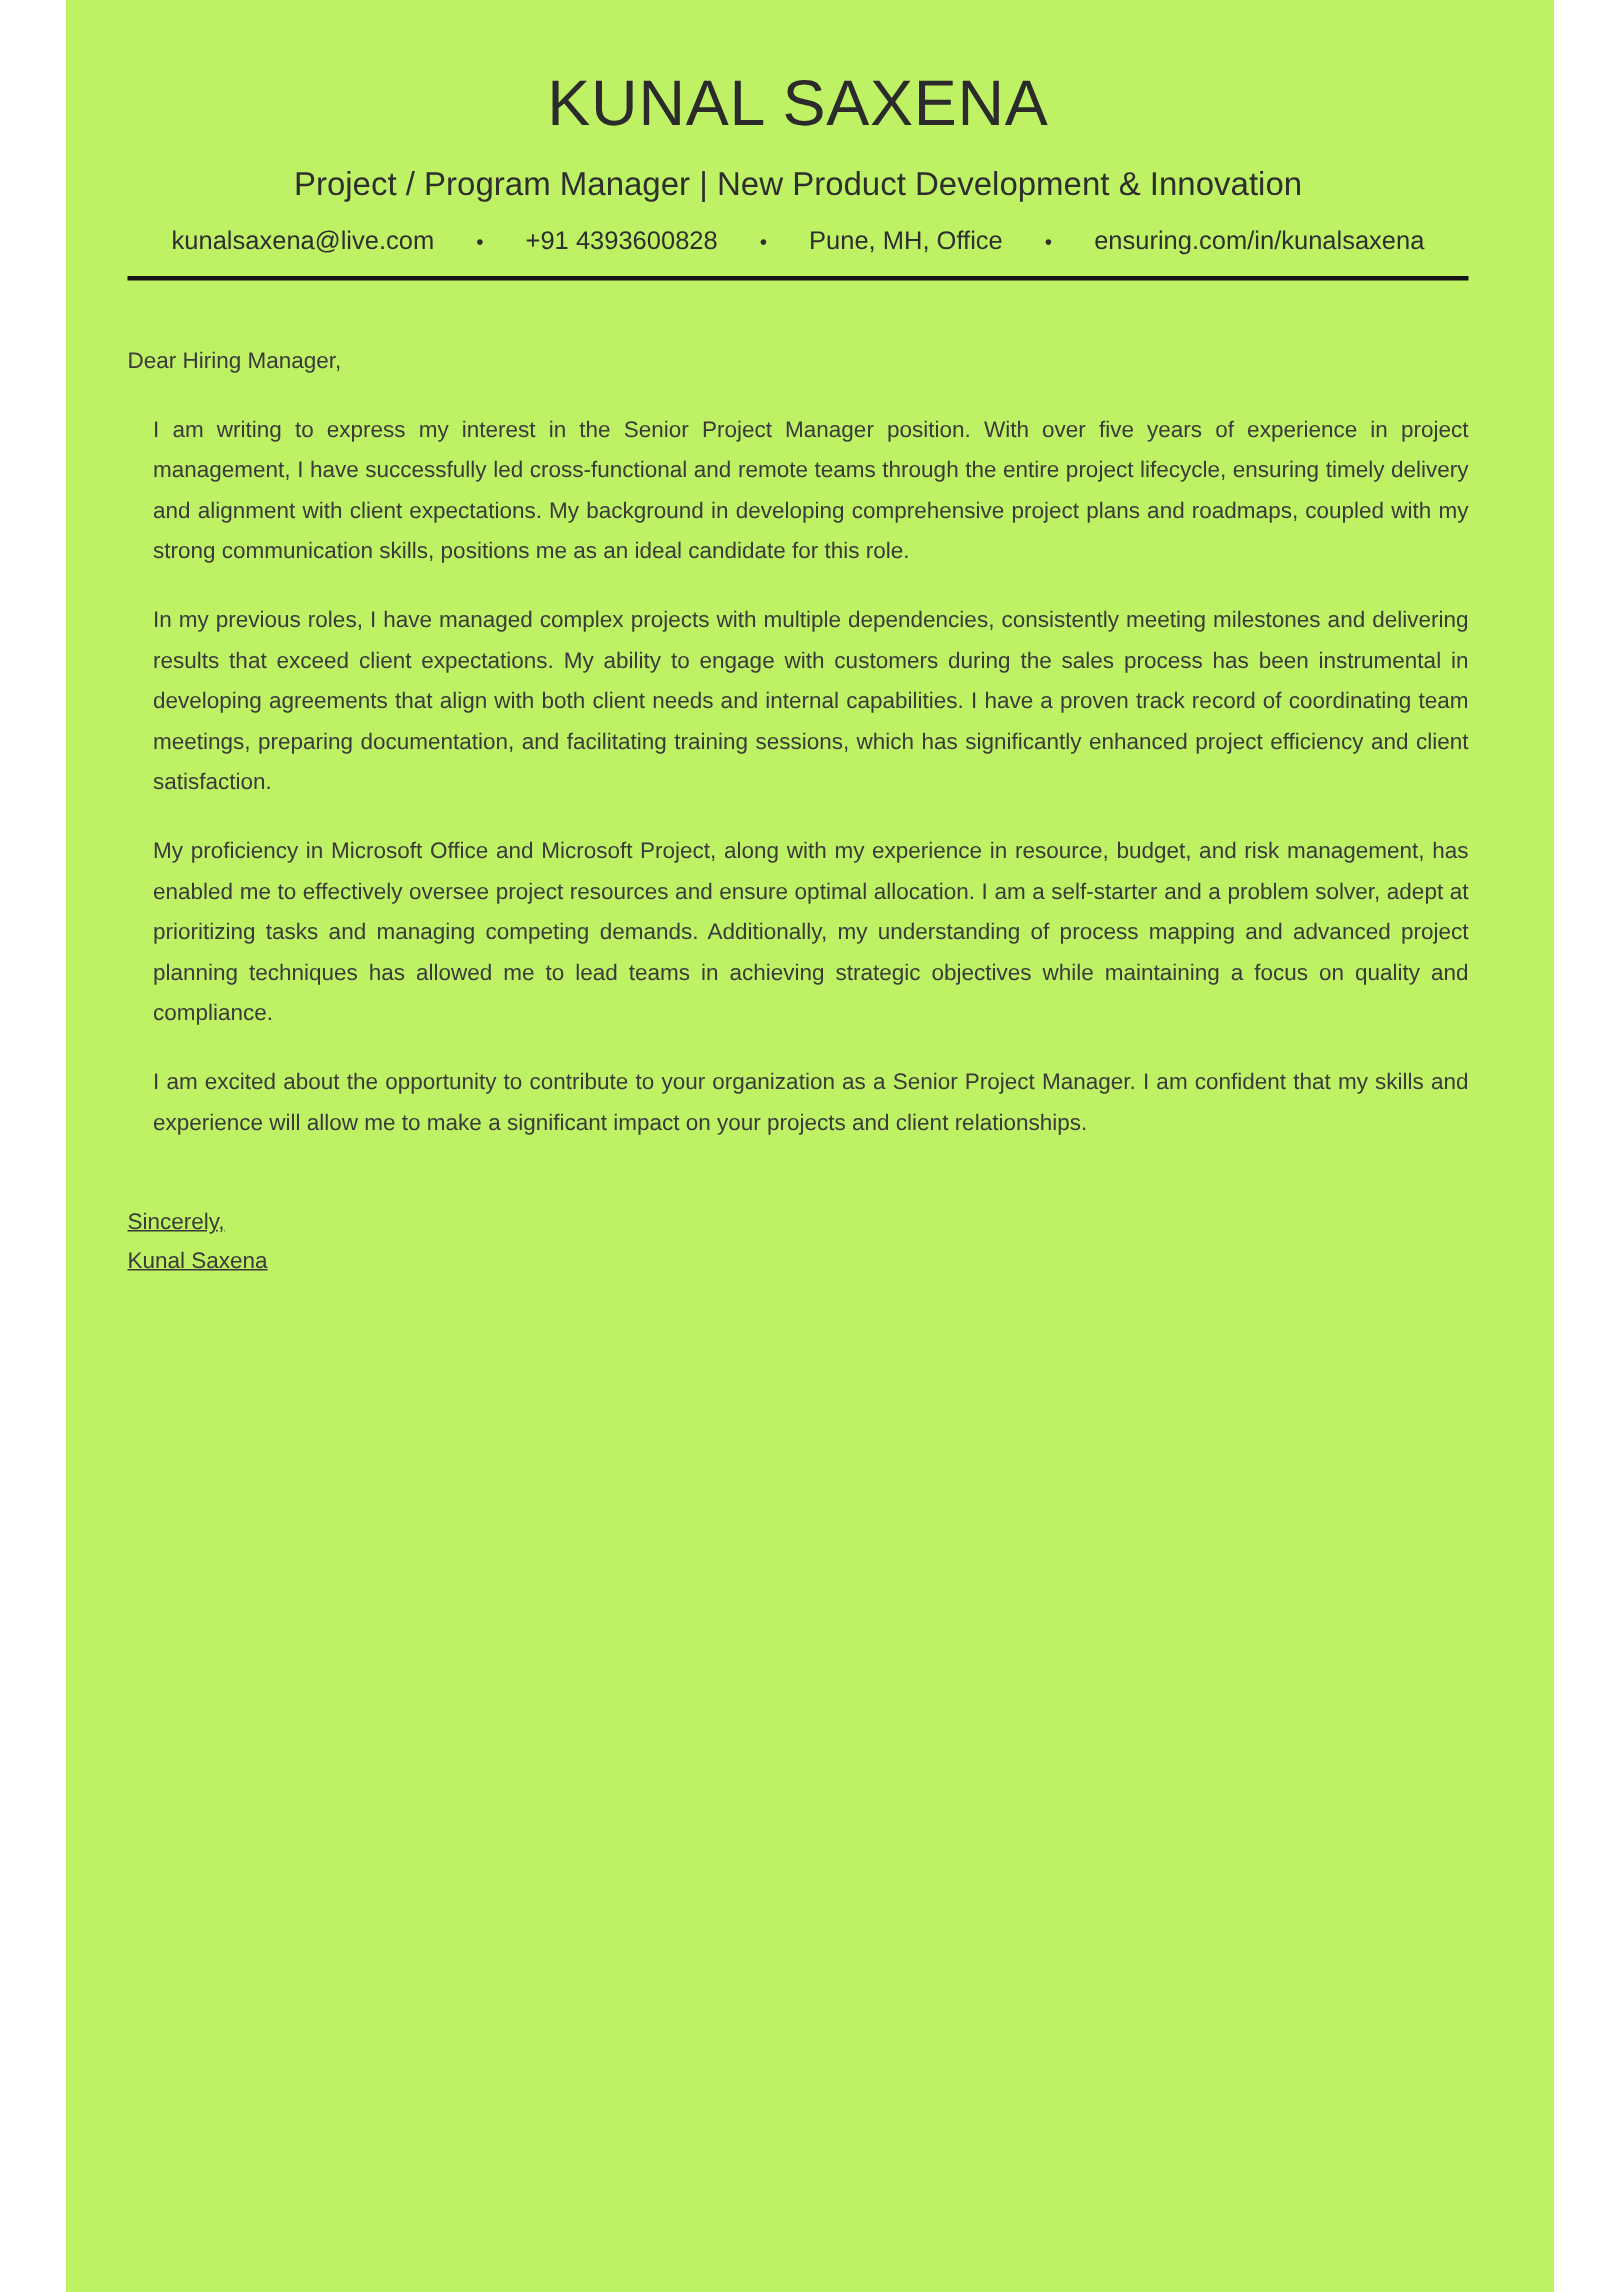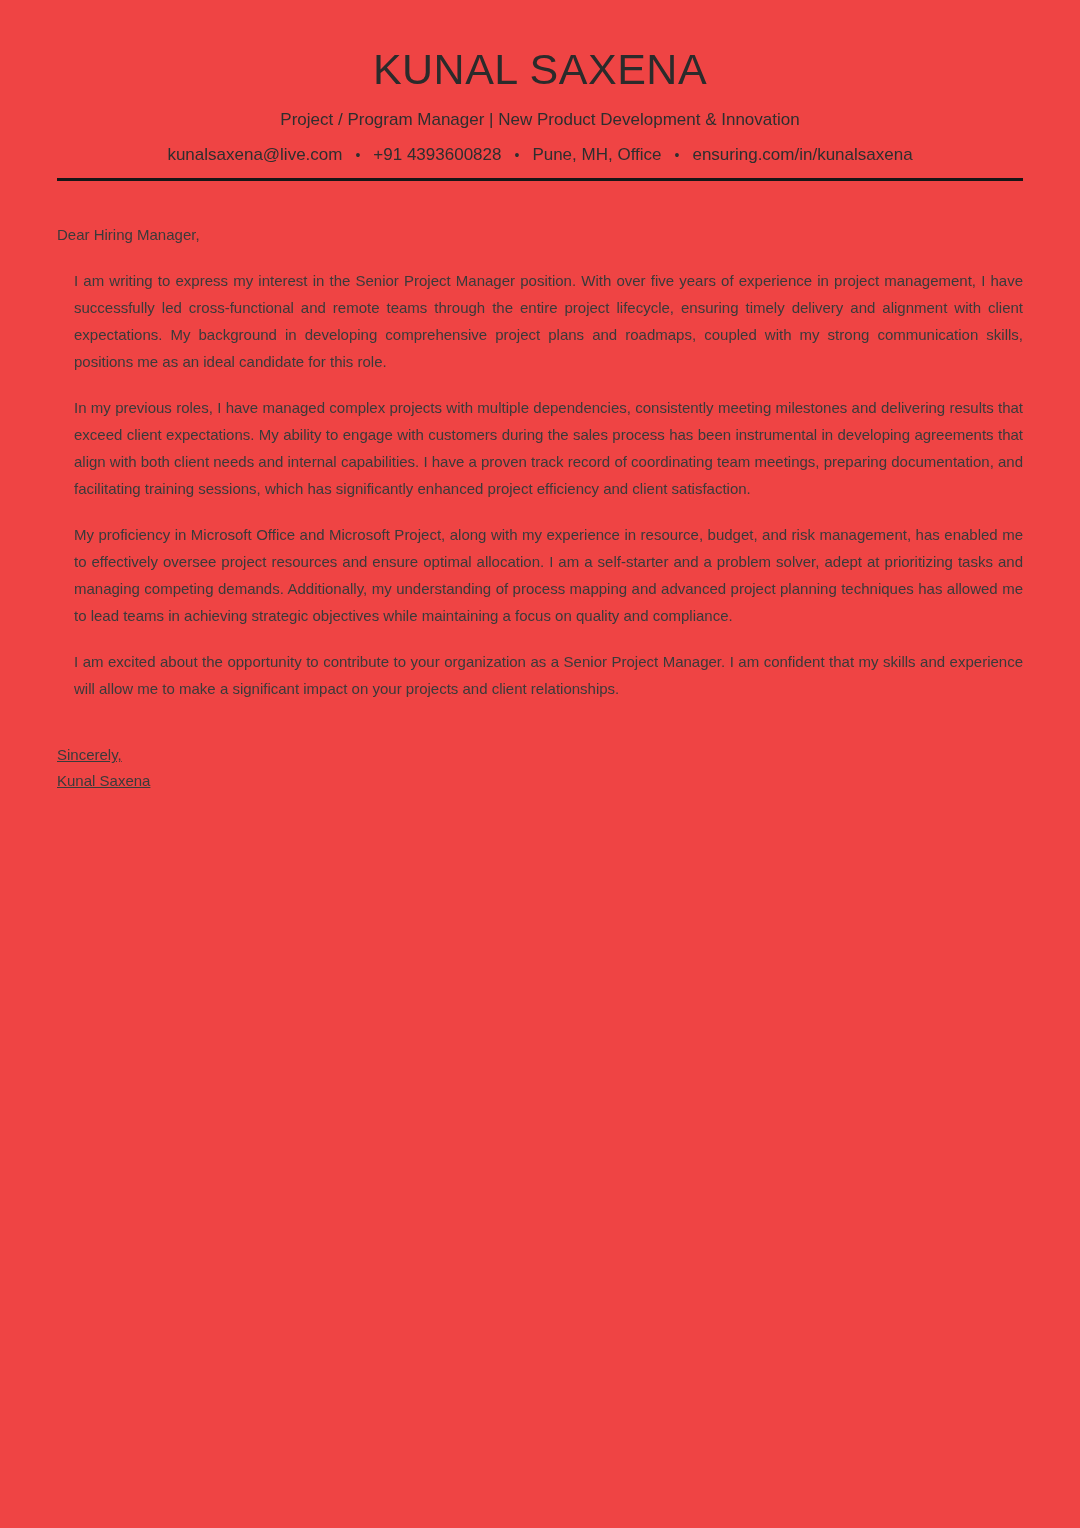--- a/index.html
+++ b/index.html
@@ -3,53 +3,53 @@
 <meta charset="utf-8">
 <style>
   html, body {
     margin: 0;
     padding: 0;
     background: #ffffff;
   }
   .page {
     position: relative;
     box-sizing: border-box;
-    width: 1080px;
+    width: 992px;
     height: 1528px;
     margin: 0 auto;
-    background: #ef4444;
+    background: #bef264;
     font-family: "Liberation Sans", sans-serif;
     color: #3a3a3a;
-    padding: 46px 57px 0 57px;
+    padding: 46px 57px 0 41px;
   }
   .letter-header {
     text-align: center;
   }
   .candidate-name {
     margin: 0;
     font-size: 43px;
     font-weight: 400;
     letter-spacing: 0.5px;
     line-height: 1.1;
     color: #2b2b2b;
     white-space: nowrap;
   }
   .candidate-title {
     margin: 17px 0 0 0;
-    font-size: 17px;
+    font-size: 22px;
     font-weight: 400;
     color: #2e2e2e;
     white-space: nowrap;
   }
   .contact-line {
     margin-top: 15px;
     display: flex;
     justify-content: center;
     align-items: baseline;
-    gap: 13px;
+    gap: 28px;
     font-size: 17px;
     color: #2e2e2e;
     white-space: nowrap;
   }
   .contact-line .sep {
     font-size: 14px;
     color: #2e2e2e;
   }
   .header-divider {
     border: none;

